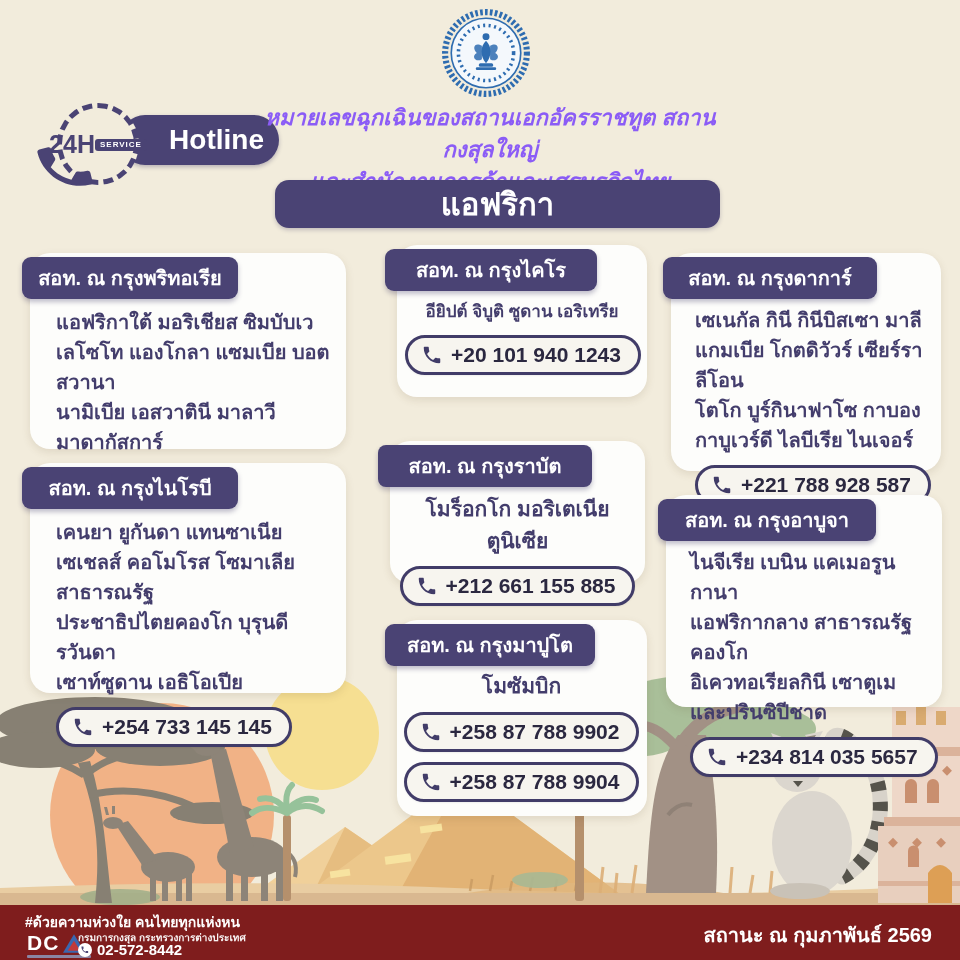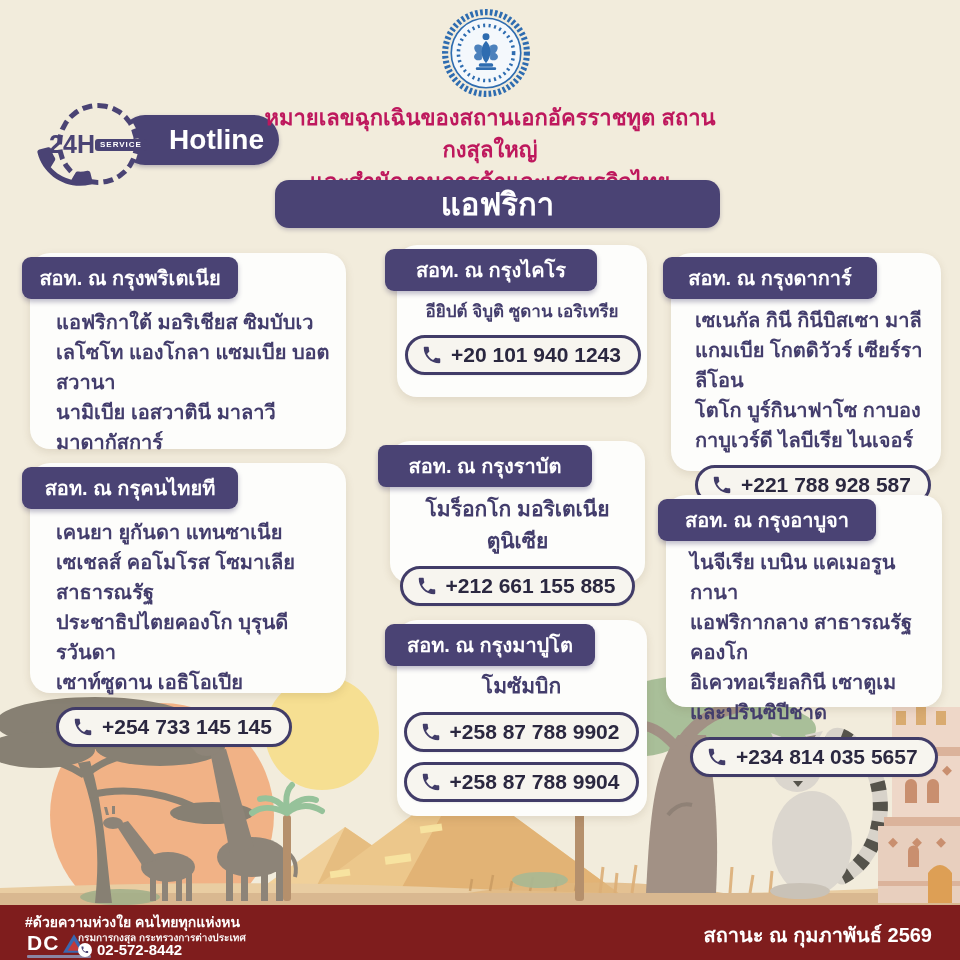--- a/index.html
+++ b/index.html
@@ -5,21 +5,21 @@
   html,body{margin:0;padding:0;}
   body{font-family:"Liberation Sans","DejaVu Sans",sans-serif;}
   #poster{position:relative;width:960px;height:960px;background:#f2ecdc;overflow:hidden;}
 
   
   .scenery{position:absolute;left:0;top:655px;width:960px;height:250px;z-index:1;}
 
   
   .emblem{position:absolute;left:440px;top:7px;width:92px;height:92px;z-index:2;}
   .title-block{position:absolute;left:240px;top:102px;width:500px;text-align:center;z-index:2;
-    color:#be185d;font-weight:700;font-size:22px;line-height:1.45;}
+    color:#8b5cf6;font-weight:700;font-size:22px;line-height:1.45;font-style:italic;}
   .region-banner{position:absolute;left:275px;top:180px;width:445px;height:48px;z-index:2;
     background:#4a4374;border-radius:14px;display:flex;align-items:center;justify-content:center;
     color:#fff;font-size:31px;font-weight:700;box-shadow:0 2px 4px rgba(50,44,90,.25);}
 
   
   .badge{position:absolute;left:36px;top:96px;width:240px;height:110px;z-index:2;}
   .badge .hotline-pill{position:absolute;left:84px;top:19px;width:144px;height:50px;background:#4a4374;
     border-radius:26px;display:flex;align-items:center;justify-content:flex-end;padding-right:15px;
     color:#fff;font-size:28px;font-weight:700;box-shadow:0 2px 4px rgba(50,44,90,.3);}
   .badge .clock{position:absolute;left:21px;top:7px;width:82px;height:82px;border-radius:50%;
@@ -206,21 +206,21 @@
 
   <div class="title-block">
     <div>หมายเลขฉุกเฉินของสถานเอกอัครราชทูต สถานกงสุลใหญ่</div>
     <div>และสำนักงานการค้าและเศรษฐกิจไทย</div>
   </div>
   <div class="region-banner">
     <span>แอฟริกา</span>
   </div>
 
   <div class="card" style="left:22px;top:253px;width:324px;height:196px;">
-    <div class="tab" style="width:216px;">สอท. ณ กรุงพริเตเนีย</div>
+    <div class="tab" style="width:216px;">สอท. ณ กรุงพริทอเรีย</div>
     <div class="body" style="left:8px;padding:54px 12px 12px 26px;">
       <div class="countries">
         <div>แอฟริกาใต้ มอริเชียส ซิมบับเว</div>
         <div>เลโซโท แองโกลา แซมเบีย บอตสวานา</div>
         <div>นามิเบีย เอสวาตินี มาลาวี มาดากัสการ์</div>
       </div>
       <div class="pill">
         <svg viewBox="0 0 24 24">
             <path d="M6.62 10.79c1.44 2.83 3.76 5.14 6.59 6.59l2.2-2.2c.27-.27.67-.36 1.02-.24 1.12.37 2.33.57 3.57.57.55 0 1 .45 1 1V20c0 .55-.45 1-1 1-9.39 0-17-7.61-17-17 0-.55.45-1 1-1h3.5c.55 0 1 .45 1 1 0 1.25.2 2.45.57 3.57.11.35.03.74-.25 1.02l-2.2 2.2z"></path>
           </svg>
@@ -256,21 +256,21 @@
       <div class="pill">
         <svg viewBox="0 0 24 24">
             <path d="M6.62 10.79c1.44 2.83 3.76 5.14 6.59 6.59l2.2-2.2c.27-.27.67-.36 1.02-.24 1.12.37 2.33.57 3.57.57.55 0 1 .45 1 1V20c0 .55-.45 1-1 1-9.39 0-17-7.61-17-17 0-.55.45-1 1-1h3.5c.55 0 1 .45 1 1 0 1.25.2 2.45.57 3.57.11.35.03.74-.25 1.02l-2.2 2.2z"></path>
           </svg>
         <span>+221 788 928 587</span>
       </div>
     </div>
   </div>
 
   <div class="card" style="left:22px;top:463px;width:324px;height:230px;">
-    <div class="tab" style="width:216px;">สอท. ณ กรุคนไทยที</div>
+    <div class="tab" style="width:216px;">สอท. ณ กรุงไนโรบี</div>
     <div class="body" style="left:8px;padding:54px 10px 12px 26px;">
       <div class="countries">
         <div>เคนยา ยูกันดา แทนซาเนีย</div>
         <div>เซเชลส์ คอโมโรส โซมาเลียสาธารณรัฐ</div>
         <div>ประชาธิปไตยคองโก บุรุนดี รวันดา</div>
         <div>เซาท์ซูดาน เอธิโอเปีย</div>
       </div>
       <div class="pill">
         <svg viewBox="0 0 24 24">
             <path d="M6.62 10.79c1.44 2.83 3.76 5.14 6.59 6.59l2.2-2.2c.27-.27.67-.36 1.02-.24 1.12.37 2.33.57 3.57.57.55 0 1 .45 1 1V20c0 .55-.45 1-1 1-9.39 0-17-7.61-17-17 0-.55.45-1 1-1h3.5c.55 0 1 .45 1 1 0 1.25.2 2.45.57 3.57.11.35.03.74-.25 1.02l-2.2 2.2z"></path>

